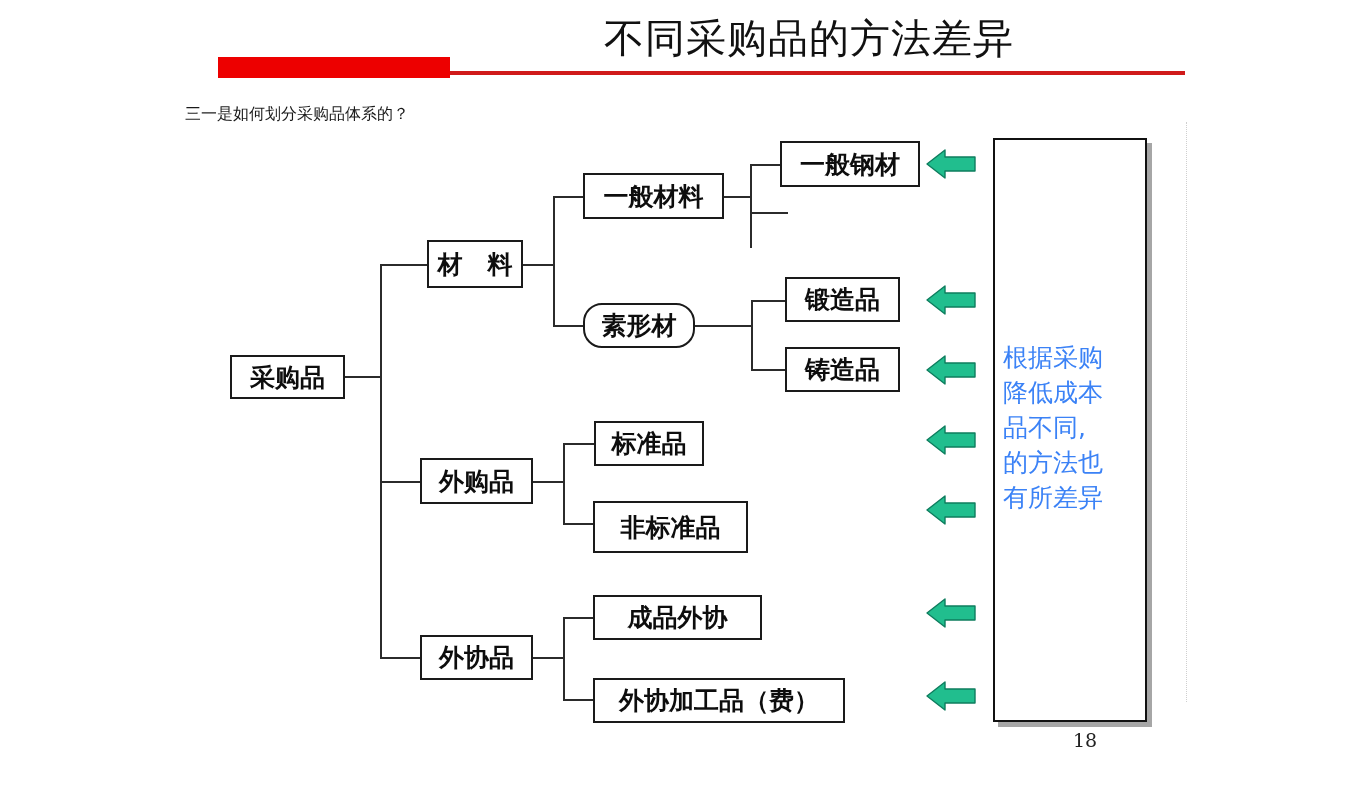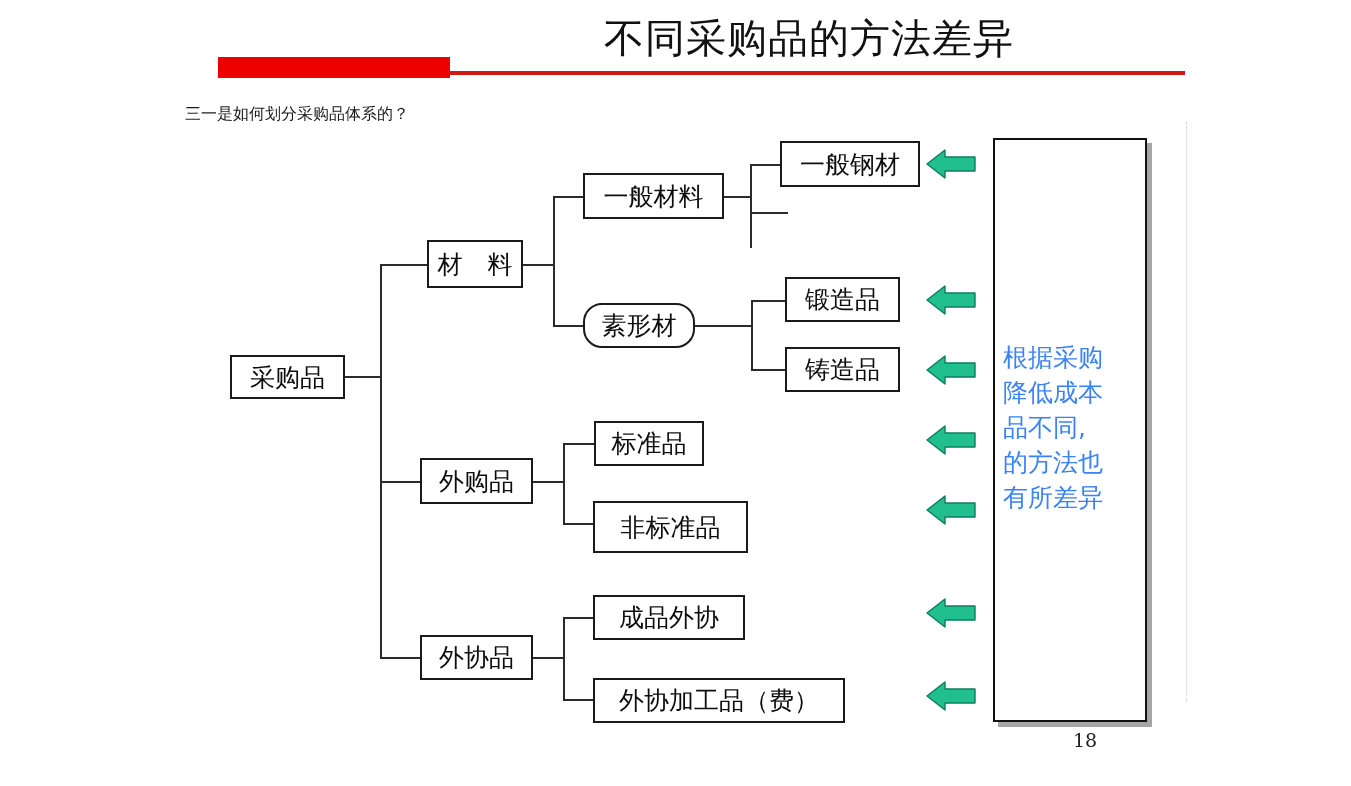--- a/index.html
+++ b/index.html
@@ -33,21 +33,21 @@
   .dot-guide{
     position:absolute; left:1186px; top:122px; width:0; height:580px;
     border-left:1px dotted #cfcfcf;
   }
 
   
   .node{
     position:absolute; box-sizing:border-box;
     border:2px solid #1a1a1a; background:#ffffff;
     display:flex; align-items:center; justify-content:center;
-    font-size:25px; line-height:1; color:#0d0d0d; white-space:nowrap;
+    font-size:25px; line-height:1; color:#0d0d0d; white-space:nowrap;font-weight:bold;
   }
   .node.wide-space{letter-spacing:0;}
   .ln{position:absolute;background:#2b2b2b;}
   .ln.h{height:2px;}
   .ln.v{width:2px;}
 
   
   .callout{
     position:absolute; left:993px; top:138px; width:154px; height:584px;
     box-sizing:border-box; border:2px solid #111; background:#fff;
@@ -130,21 +130,21 @@
   <div class="node" style="left:785px; top:347px; width:115px; height:45px;">铸造品</div>
 
   <div class="node" style="left:420px; top:458px; width:113px; height:46px;">外购品</div>
 
   <div class="node" style="left:594px; top:421px; width:110px; height:45px;">标准品</div>
 
   <div class="node" style="left:593px; top:501px; width:155px; height:52px;">非标准品</div>
 
   <div class="node" style="left:420px; top:635px; width:113px; height:45px;">外协品</div>
 
-  <div class="node" style="left:593px; top:595px; width:152px; height:45px;">成品外协</div>
+  <div class="node" style="left:593px; top:595px; width:169px; height:45px;">成品外协</div>
 
   <div class="node" style="left:593px; top:678px; width:252px; height:45px;">外协加工品（费）</div>
 
   <div class="arrow" style="left:925px; top:146px;">
     <svg viewBox="0 0 52 36" xmlns="http://www.w3.org/2000/svg">
       <polygon points="2,18 20,4 20,11 50,11 50,25 20,25 20,32" fill="#21BE8E" stroke="#0E7D5E" stroke-width="1.4" stroke-linejoin="round"></polygon>
     </svg>
   </div>
   <div class="arrow" style="left:925px; top:282px;">
     <svg viewBox="0 0 52 36" xmlns="http://www.w3.org/2000/svg">

